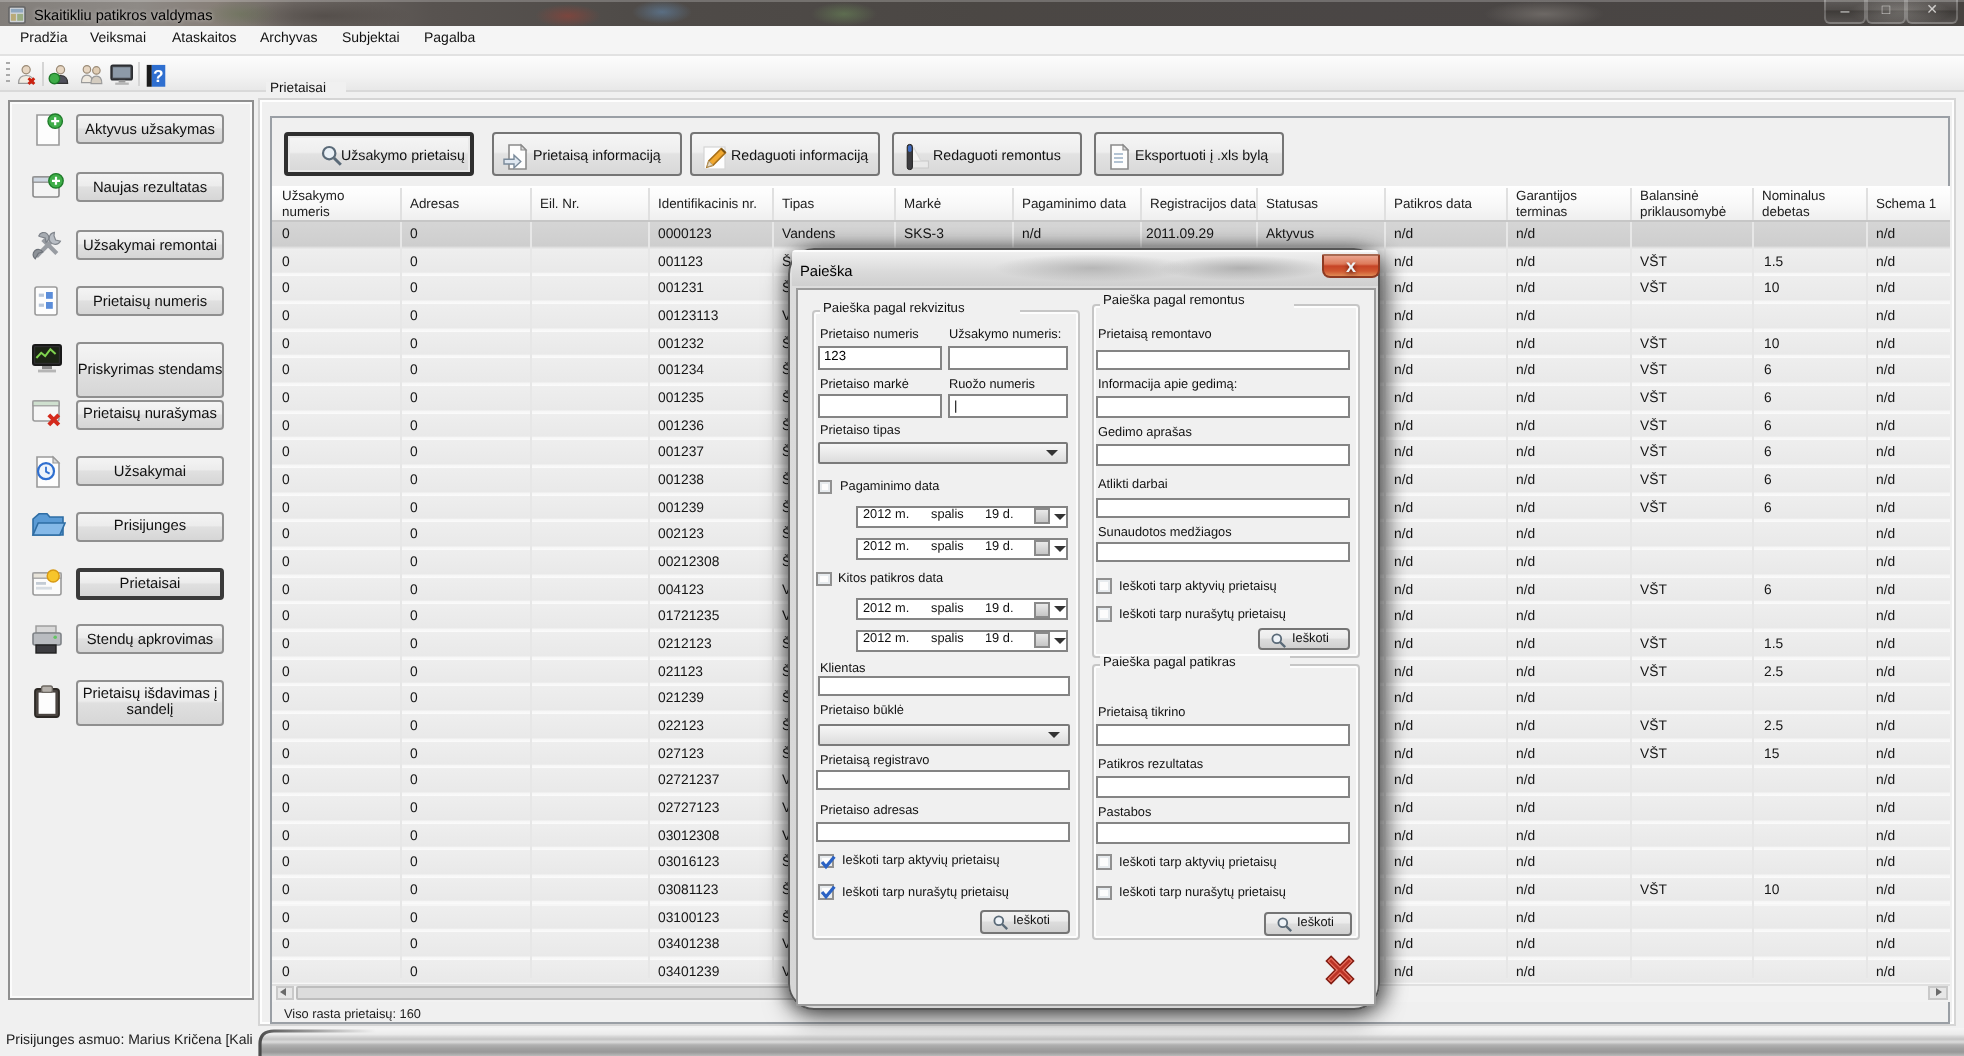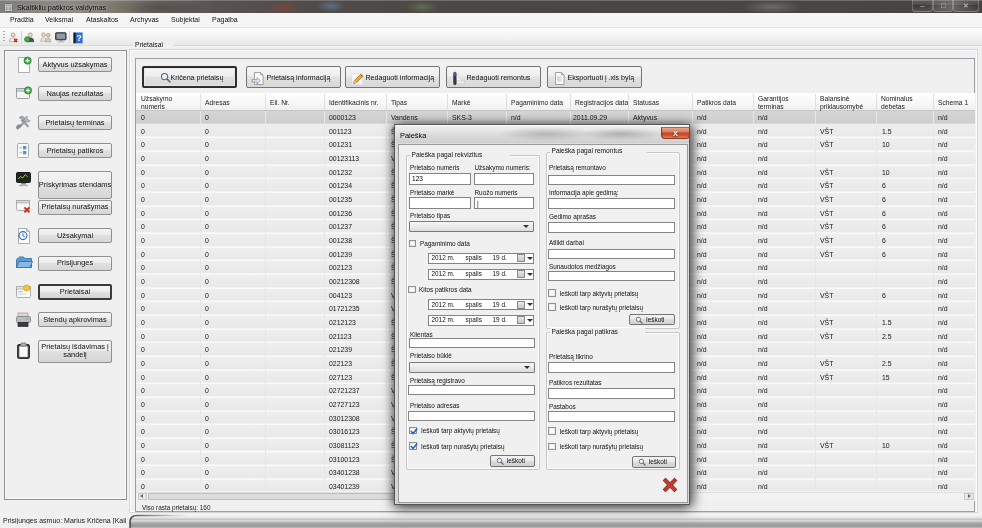--- a/index.html
+++ b/index.html
@@ -116,31 +116,31 @@
  border-radius:2px;background:linear-gradient(180deg,#f4f4f4,#ececec 45%,#e0e0e0 50%,#d6d6d6);
  font-size:7.4px;color:#111;text-align:center;display:flex;align-items:center;justify-content:center;line-height:8px;white-space:nowrap;">Naujas rezultatas</div>
 <svg class="abs" style="left:15px;top:113.5px" width="18" height="18" viewBox="0 0 18 18">
     <path d="M3.2 14.2 L11.2 6.2 M6.4 5.8 L13.4 12.8" stroke="#989ca2" stroke-width="2.1"></path>
     <path d="M12.2 2.2 a3 3 0 1 0 3 4.4 l-2.4 -0.6 -0.8 -2.2 Z" fill="#b9bec5" stroke="#82878e" stroke-width=".6"></path>
     <path d="M2.6 15.4 a2.6 2.6 0 1 1 3.8 -3.4 l-2.2 0.6 Z" fill="#8d9298" stroke="#6c7178" stroke-width=".6"></path>
     <path d="M4.4 4.0 a2.6 2.6 0 1 1 3.6 3.2 l-0.4 -2.2 -2.4 -0.6 Z" fill="#a7acb2" stroke="#7c8188" stroke-width=".6"></path>
   </svg>
 <div class="abs" style="left:38px;top:115px;width:74px;height:15px;border:1px solid #8f8f8f;
  border-radius:2px;background:linear-gradient(180deg,#f4f4f4,#ececec 45%,#e0e0e0 50%,#d6d6d6);
- font-size:7.4px;color:#111;text-align:center;display:flex;align-items:center;justify-content:center;line-height:8px;white-space:nowrap;">Prietaisų terminas</div>
+ font-size:7.4px;color:#111;text-align:center;display:flex;align-items:center;justify-content:center;line-height:8px;white-space:nowrap;">Užsakymai remontai</div>
 <svg class="abs" style="left:15px;top:141.5px" width="18" height="18" viewBox="0 0 18 18">
     <rect x="2.5" y="1.5" width="11" height="14" rx="1" fill="#fdfdfd" stroke="#9a9a9a" stroke-width=".8"></rect>
     <rect x="8" y="4" width="3.4" height="3.4" fill="#5b8dd9"></rect>
     <rect x="8" y="9" width="3.4" height="3.4" fill="#5b8dd9"></rect>
     <rect x="4.4" y="4.8" width="2.6" height="1.6" fill="#b9c6d8"></rect>
     <rect x="4.4" y="9.8" width="2.6" height="1.6" fill="#b9c6d8"></rect>
   </svg>
 <div class="abs" style="left:38px;top:143px;width:74px;height:15px;border:1px solid #8f8f8f;
  border-radius:2px;background:linear-gradient(180deg,#f4f4f4,#ececec 45%,#e0e0e0 50%,#d6d6d6);
- font-size:7.4px;color:#111;text-align:center;display:flex;align-items:center;justify-content:center;line-height:8px;white-space:nowrap;">Prietaisų patikros</div>
+ font-size:7.4px;color:#111;text-align:center;display:flex;align-items:center;justify-content:center;line-height:8px;white-space:nowrap;">Prietaisų numeris</div>
 <svg class="abs" style="left:15px;top:169.5px" width="18" height="18" viewBox="0 0 18 18">
     <rect x="1.5" y="2.5" width="14" height="10" rx="1" fill="#2e2e30" stroke="#191919"></rect>
     <rect x="2.6" y="3.6" width="11.8" height="7.8" fill="#1c2416"></rect>
     <path d="M3.2 9 l2.4-2.6 2 1.6 2.6-3.4 2.6 2.4" stroke="#7fd34f" stroke-width="1" fill="none"></path>
     <rect x="6" y="13" width="5" height="1.6" fill="#8b8b8b"></rect>
     <rect x="4" y="14.8" width="9" height="1.4" fill="#b5b5b5"></rect>
   </svg>
 <div class="abs" style="left:38px;top:171px;width:74px;height:28px;border:1px solid #8f8f8f;
  border-radius:2px;background:linear-gradient(180deg,#f4f4f4,#ececec 45%,#e0e0e0 50%,#d6d6d6);
  font-size:7.4px;color:#111;text-align:center;display:flex;align-items:center;justify-content:center;line-height:8px;white-space:nowrap;">Priskyrimas stendams</div>
@@ -200,21 +200,21 @@
 <div class="abs" style="left:129px;top:49px;width:849px;height:464px;border:1px solid #d5d5d5;box-shadow:inset 0 0 0 1px #fefefe;"></div>
 <div class="abs" style="left:133px;top:41px;width:40px;background:#f0f0f0;font-size:6.8px;color:#101010;padding:0 2px;">Prietaisai</div>
 <div class="abs" style="left:135px;top:58px;width:840px;height:454px;border:1px solid #9a9fa5;background:#f0f0f0;"></div>
 
 <div class="abs" style="left:142px;top:66px;width:95px;height:22px;border:2px solid #2f2f2f;box-shadow:inset 0 0 0 1px #e8e8e8;border-radius:2px;
  background:linear-gradient(180deg,#f5f5f5,#eeeeee 45%,#e2e2e2 50%,#d8d8d8);"></div>
 <svg class="abs" style="left:159px;top:70.5px" width="14" height="15" viewBox="0 0 14 15">
     <circle cx="5.6" cy="5.6" r="3.1" fill="#e9f0f6" stroke="#5a6a78" stroke-width="1.1"></circle>
     <path d="M8 8 l3.4 3.4" stroke="#5a6a78" stroke-width="1.5"></path>
   </svg>
-<div class="abs" style="left:170.5px;top:74px;font-size:7.1px;color:#111;white-space:nowrap;">Kričena prietaisų</div>
+<div class="abs" style="left:170.5px;top:74px;font-size:7.1px;color:#111;white-space:nowrap;">Užsakymo prietaisų</div>
 <div class="abs" style="left:246px;top:66px;width:95px;height:22px;border:1px solid #757575;border-radius:2px;
  background:linear-gradient(180deg,#f5f5f5,#eeeeee 45%,#e2e2e2 50%,#d8d8d8);"></div>
 <svg class="abs" style="left:251px;top:70.5px" width="14" height="15" viewBox="0 0 14 15">
     <path d="M3.5 1.5 h6 l2.5 2.5 v9.5 h-8.5 Z" fill="#fdfdfd" stroke="#8a8a8a" stroke-width=".8"></path>
     <path d="M9.5 1.5 l2.5 2.5 h-2.5 Z" fill="#ddd" stroke="#8a8a8a" stroke-width=".6"></path>
     <path d="M1 8.6 h5 v-2 l3.4 3.2 -3.4 3.2 v-2 h-5 Z" fill="#dfe7f0" stroke="#7a8a9a" stroke-width=".7"></path>
   </svg>
 <div class="abs" style="left:266.5px;top:74px;font-size:7.1px;color:#111;white-space:nowrap;">Prietaisą informaciją</div>
 <div class="abs" style="left:345px;top:66px;width:95px;height:22px;border:1px solid #757575;border-radius:2px;
  background:linear-gradient(180deg,#f5f5f5,#eeeeee 45%,#e2e2e2 50%,#d8d8d8);"></div>
@@ -588,21 +588,21 @@
  <defs>
       <linearGradient id="cg" x1="0" y1="0" x2="1" y2="0">
   <stop offset="0" stop-color="#3d3d3d" stop-opacity=".9"></stop>
   <stop offset=".45" stop-color="#555" stop-opacity=".55"></stop>
   <stop offset="1" stop-color="#777" stop-opacity="0"></stop>
  </linearGradient>
     </defs>
  <path d="M2 16 L2 9 Q2 2.5 9 2.5 L60 2.5" stroke="url(#cg)" stroke-width="1.6" fill="none"></path>
 </svg>
 
-<div class="abs" style="left:394px;top:124px;width:296px;height:381px;border:1px solid #565656;border-radius:0;
+<div class="abs" style="left:394px;top:124px;width:296px;height:381px;border:1px solid #565656;border-radius:13px;
  background:linear-gradient(180deg,#e9e9e9,#dcdcdc 18px,#d6d6d6);
  box-shadow:0 4px 12px rgba(0,0,0,.5),5px 0 9px rgba(0,0,0,.34),-3px 0 7px rgba(0,0,0,.24);">
  <div class="abs" style="left:1px;top:0px;width:293px;height:18px;border-radius:2px 2px 0 0;overflow:hidden;
   background:
   radial-gradient(70px 10px at 150px 9px, rgba(150,150,150,.55), rgba(150,150,150,0) 70%),
   radial-gradient(60px 9px at 225px 9px, rgba(120,120,120,.45), rgba(120,120,120,0) 70%),
   linear-gradient(180deg,#f2f2f2,#dadada 60%,#cfcfcf);">
   <div class="abs" style="left:0;top:0;width:293px;height:1px;background:rgba(255,255,255,.8)"></div>
  </div>
  <div class="abs" style="left:5px;top:5.5px;font-size:7.4px;color:#000;">Paieška</div>

